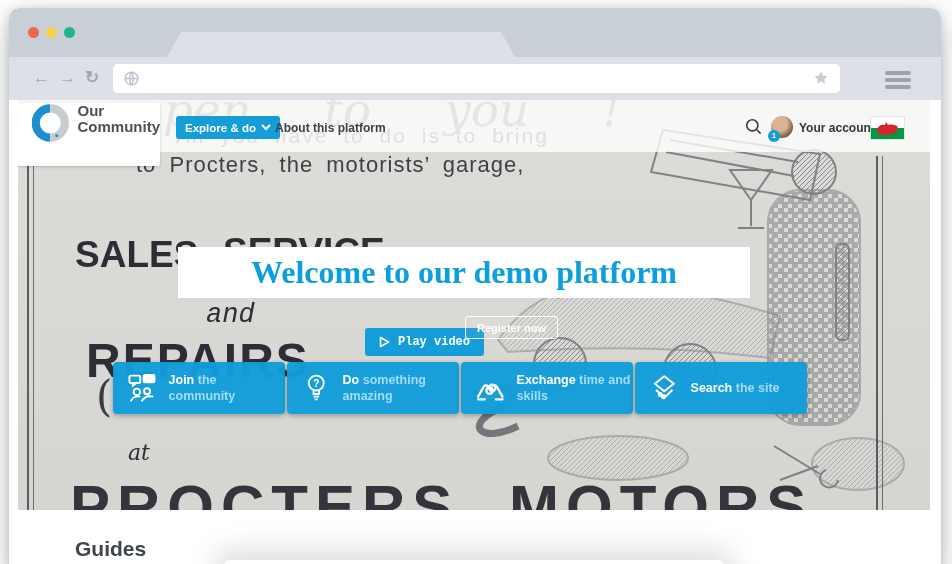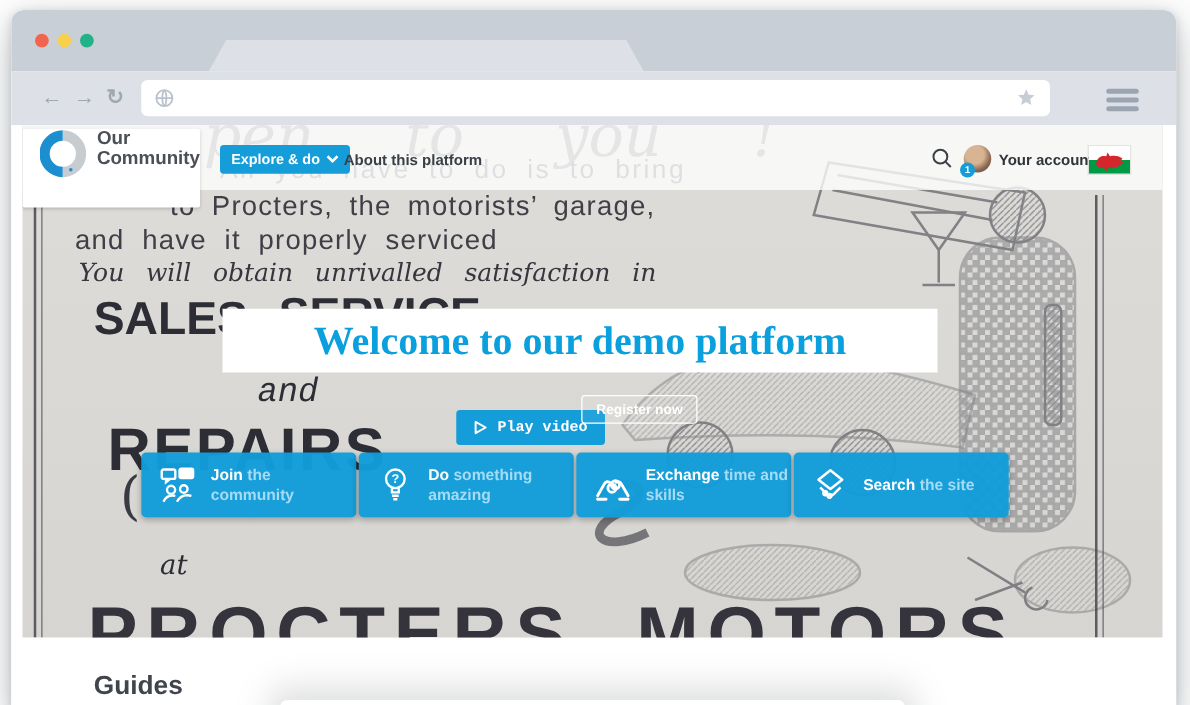--- a/index.html
+++ b/index.html
@@ -170,22 +170,20 @@
   <div class="viewport">
 
     <div class="hero">
 
       <div class="ad">
         <div class="frame-l"></div>
         <div class="frame-r"></div>
         <div class="ad-script">pen to you !</div>
         <div class="ad-line1">All you have to do is to bring</div>
         <div class="ad-line2">to Procters, the motorists’ garage,</div>
-        <div class="ad-line3">and have it properly serviced</div>
-        <div class="ad-line4">You will obtain unrivalled satisfaction in</div>
         <div class="ad-sales">SALES</div>
         <div class="ad-service">SERVICE</div>
         <div class="ad-and">and</div>
         <div class="ad-repairs">REPAIRS</div>
         <div class="ad-paren">(</div>
         <div class="ad-at">at</div>
         <div class="ad-bottom">PROCTERS MOTORS</div>
 
         <svg class="illus" width="480" height="390" viewBox="0 0 480 390" fill="none" stroke="#4b4b55" stroke-width="2">
           <defs>

